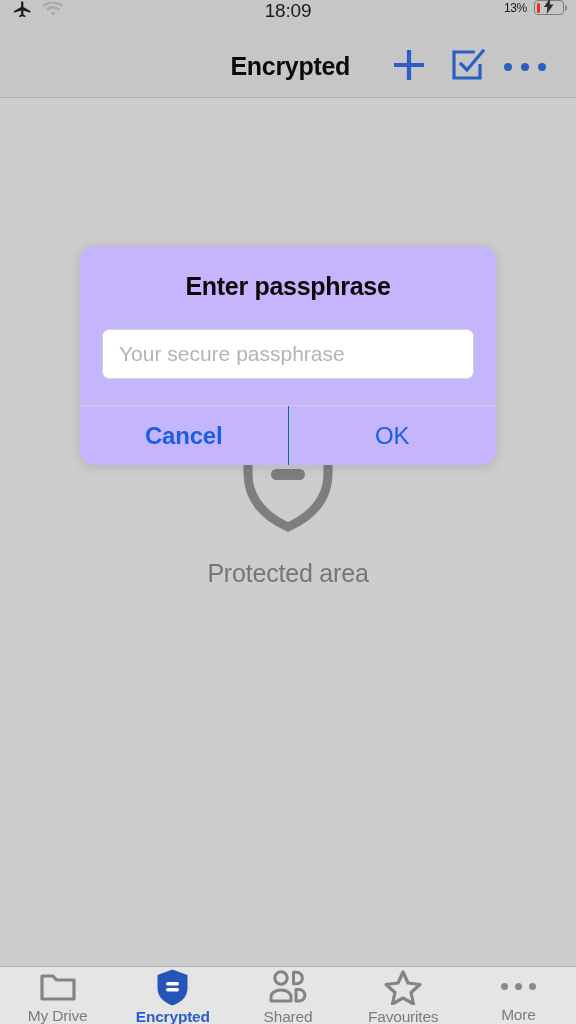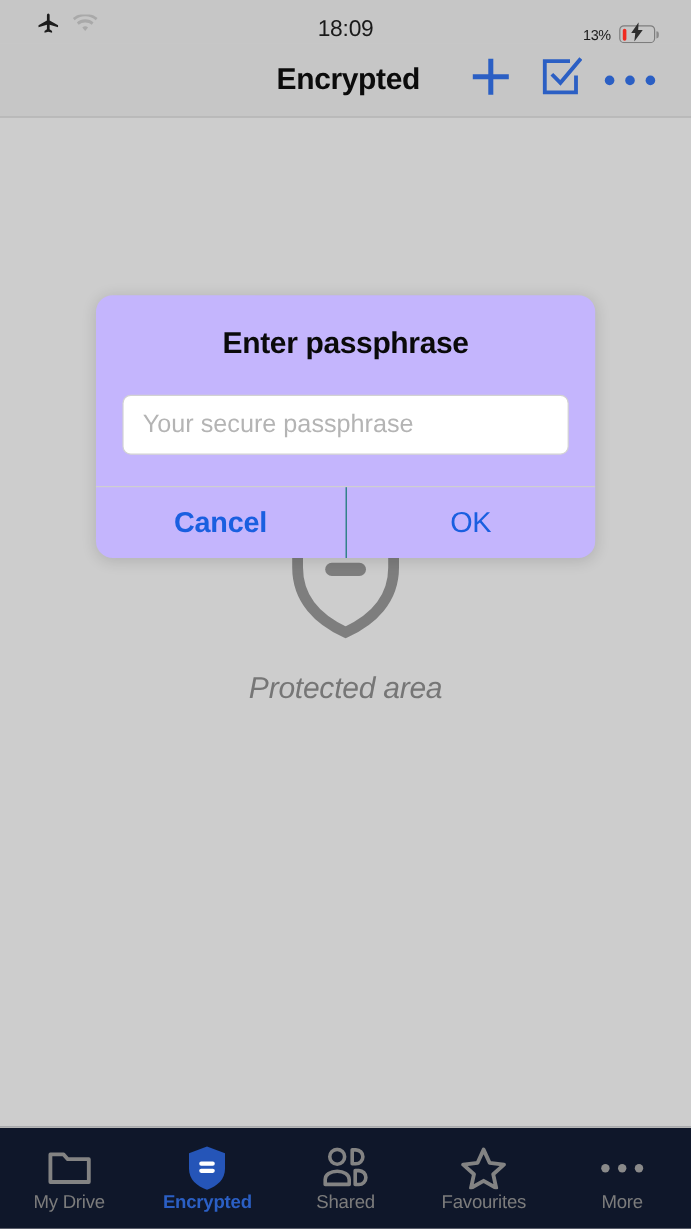--- a/index.html
+++ b/index.html
@@ -13,22 +13,22 @@
     background: #cdcdcd;
     position: relative;
     -webkit-font-smoothing: antialiased;
   }
 
   
   .status-bar {
     height: 36px;
     background: #c6c6c6;
     display: flex;
-    align-items: flex-end;
-    padding: 0 30px;
+    align-items: flex-start;
+    padding: 0 12px;
     position: relative;
   }
   .status-left {
     display: flex;
     align-items: center;
     gap: 9px;
   }
   .status-center {
     position: absolute;
     left: 0; right: 0;
@@ -121,21 +121,20 @@
   .content {
     position: absolute;
     top: 99px;
     left: 0; right: 0;
     bottom: 74px;
     background: #cdcdcd;
     display: flex;
     flex-direction: column;
     align-items: center;
     justify-content: flex-start;
-    font-style: italic;
   }
   .empty-state {
     position: absolute;
     top: 316px;
     left: 0; right: 0;
     display: flex;
     flex-direction: column;
     align-items: center;
   }
   .empty-label {
@@ -212,22 +211,22 @@
   }
   .dialog-btn + .dialog-btn {
     border-left: 1px solid #0f766e;
     font-weight: normal;
   }
 
   
   .tab-bar {
     position: absolute;
     left: 0; right: 0; bottom: 0;
-    height: 85px;
-    background: #0f172a;
+    height: 58px;
+    background: #e5e5e5;
     border-top: 1px solid #b4b4b4;
     display: flex;
   }
   .tab {
     flex: 1;
     display: flex;
     flex-direction: column;
     align-items: center;
     justify-content: center;
     gap: 4px;

